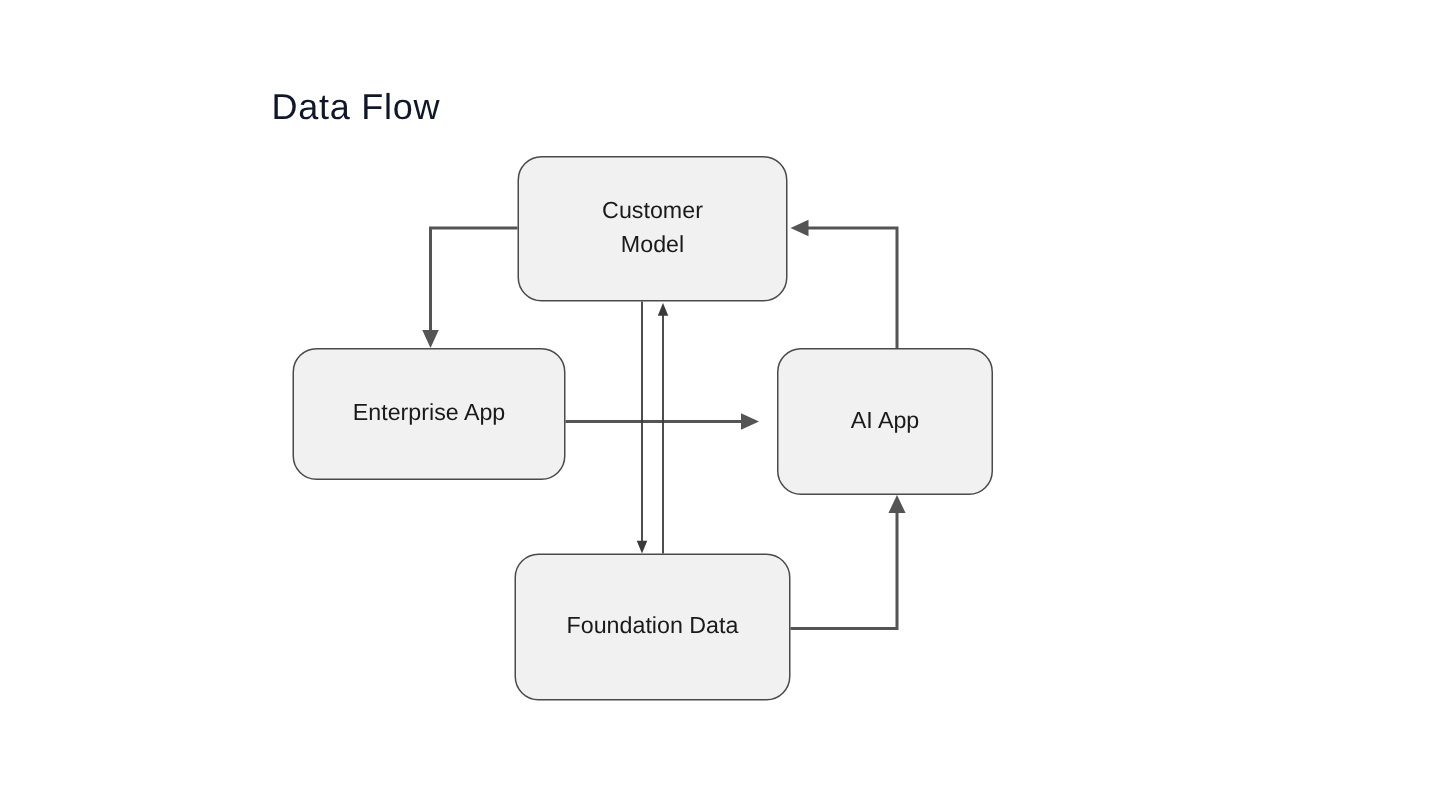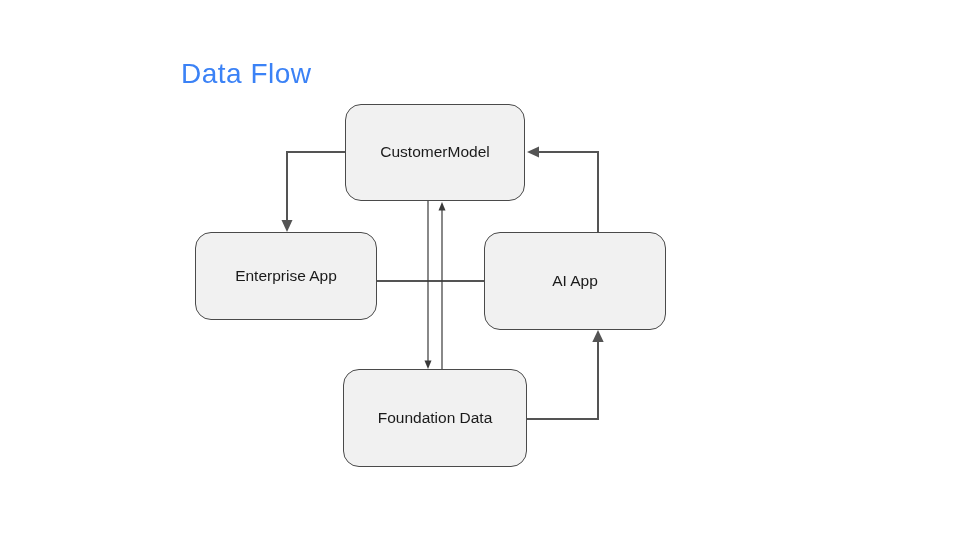--- a/index.html
+++ b/index.html
@@ -12,48 +12,48 @@
     position: relative;
     width: 960px;
     height: 540px;
     background: #ffffff;
     overflow: hidden;
   }
   .title {
     position: absolute;
     left: 181px;
     top: 58px;
-    font-size: 28px;
-    color: #3b82f6;
+    font-size: 24px;
+    color: #0f172a;
     letter-spacing: 0.5px;
   }
   .edges {
     position: absolute;
     left: 0;
     top: 0;
     pointer-events: none;
   }
   .node {
     position: absolute;
     box-sizing: border-box;
     background: #f1f1f1;
     border: 1.5px solid #4a4a4a;
     border-radius: 16px;
     display: flex;
-    flex-direction: row;
+    flex-direction: column;
     align-items: center;
     justify-content: center;
     font-size: 15.5px;
     color: #1a1a1a;
     line-height: 1.45;
     text-align: center;
   }
   .node-customer   { left: 345px; top: 104px; width: 180px; height: 97px; }
   .node-enterprise { left: 195px; top: 232px; width: 182px; height: 88px; }
-  .node-aiapp      { left: 484px; top: 232px; width: 182px; height: 98px; }
+  .node-aiapp      { left: 518px; top: 232px; width: 144px; height: 98px; }
   .node-foundation { left: 343px; top: 369px; width: 184px; height: 98px; }
   .edge-thick { stroke: #545454; stroke-width: 2; fill: none; }
   .head-thick { fill: #545454; stroke: none; }
   .edge-thin  { stroke: #3a3a3a; stroke-width: 1.2; fill: none; }
   .head-thin  { fill: #3a3a3a; stroke: none; }
 </style>
 </head>
 <body>
 
 <div class="stage">

